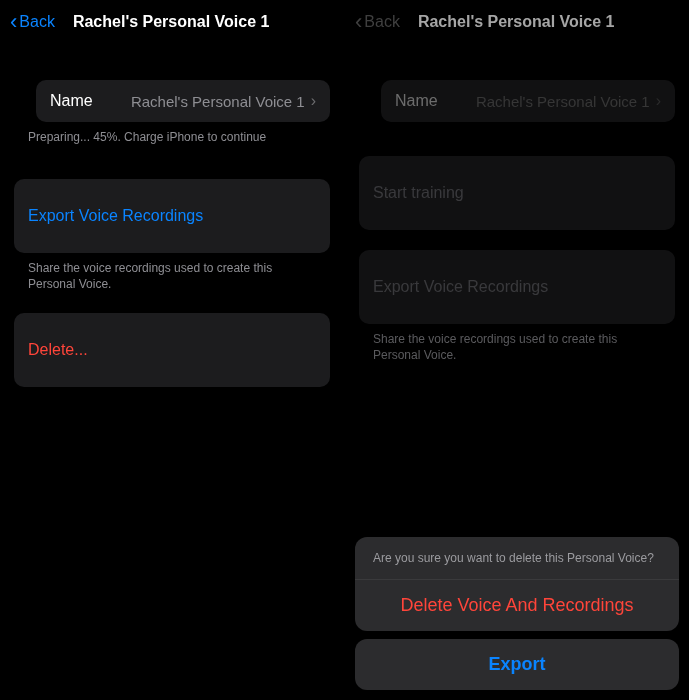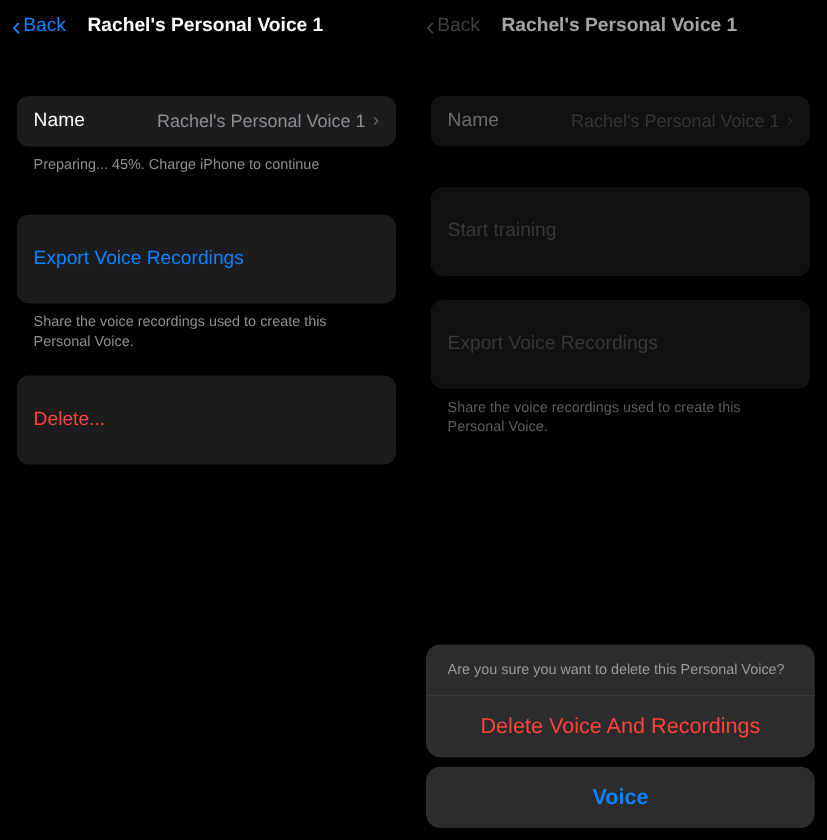--- a/index.html
+++ b/index.html
@@ -62,20 +62,21 @@
       margin-top: 36px;
     }
     .cell {
       background: #1c1c1e;
       border-radius: 10px;
       padding: 12px 14px;
       display: flex;
       align-items: center;
       justify-content: space-between;
       cursor: pointer;
+      margin-left: 22px;
     }
     .cell-label {
       color: #fff;
       font-size: 16px;
     }
     .cell-value {
       display: flex;
       align-items: center;
       color: #8e8e93;
       font-size: 15px;
@@ -232,16 +233,16 @@
     <div class="spacer-sm"></div>
 
   </div>
 
   <div class="overlay">
     <div class="sheet">
       <div class="sheet-msg">Are you sure you want to delete this Personal Voice?</div>
       <div class="sheet-btn">Delete Voice And Recordings</div>
     </div>
     <div class="cancel-sheet">
-      <div class="cancel-btn">Voice</div>
+      <div class="cancel-btn">Export</div>
     </div>
   </div>
 </div>
 
 </body></html>

